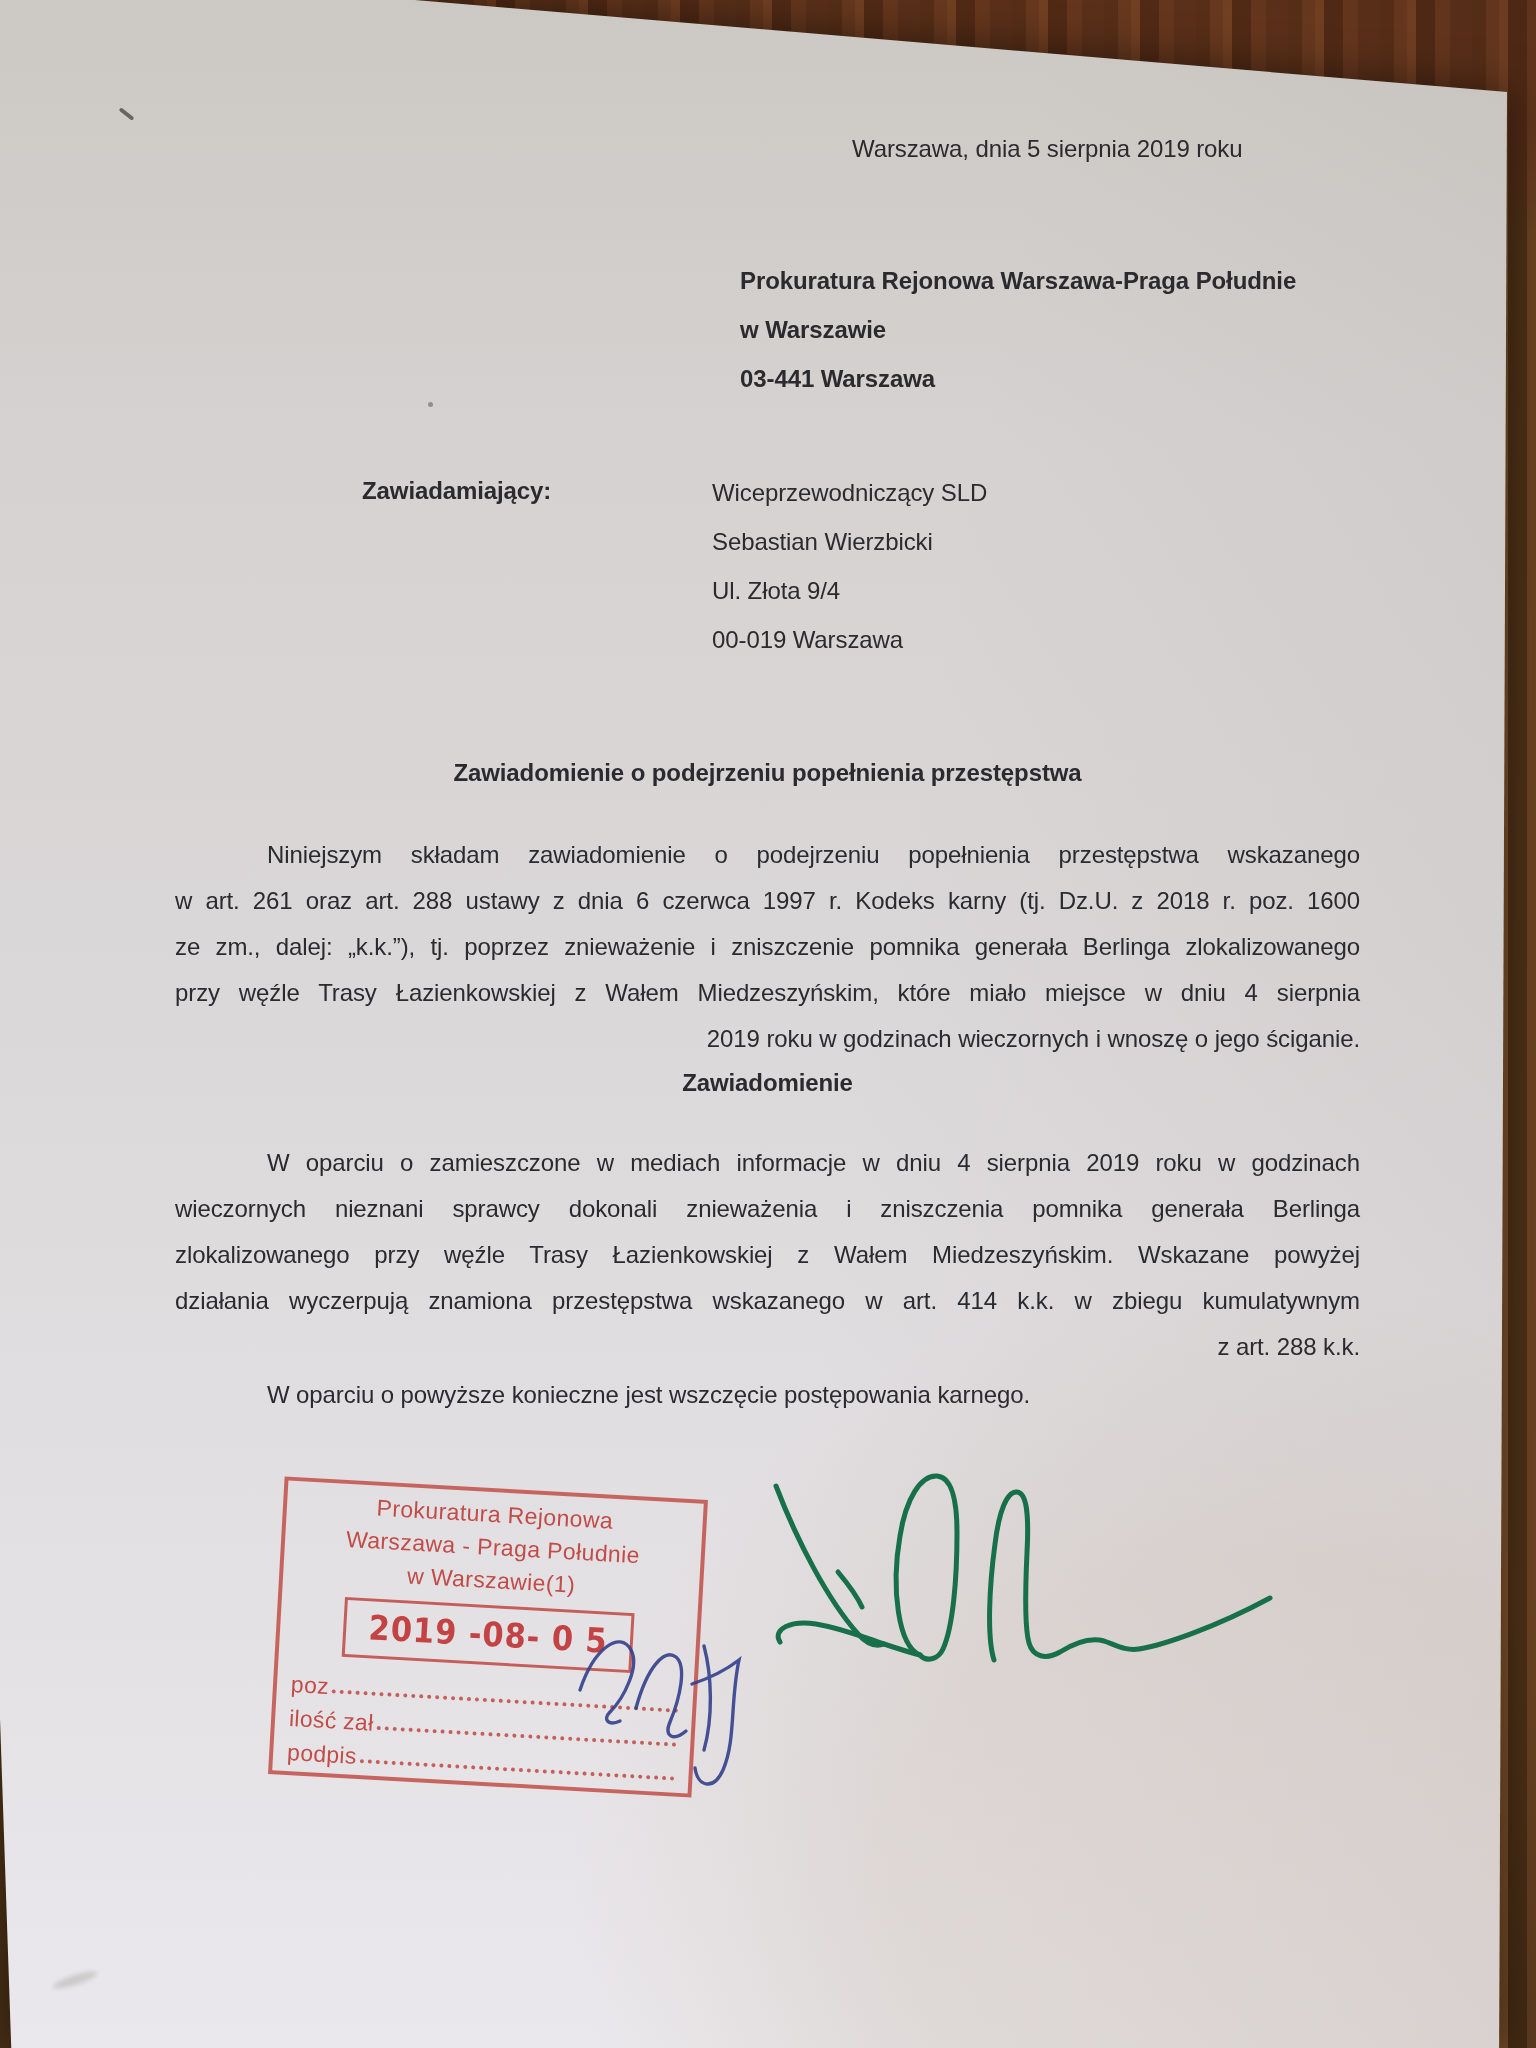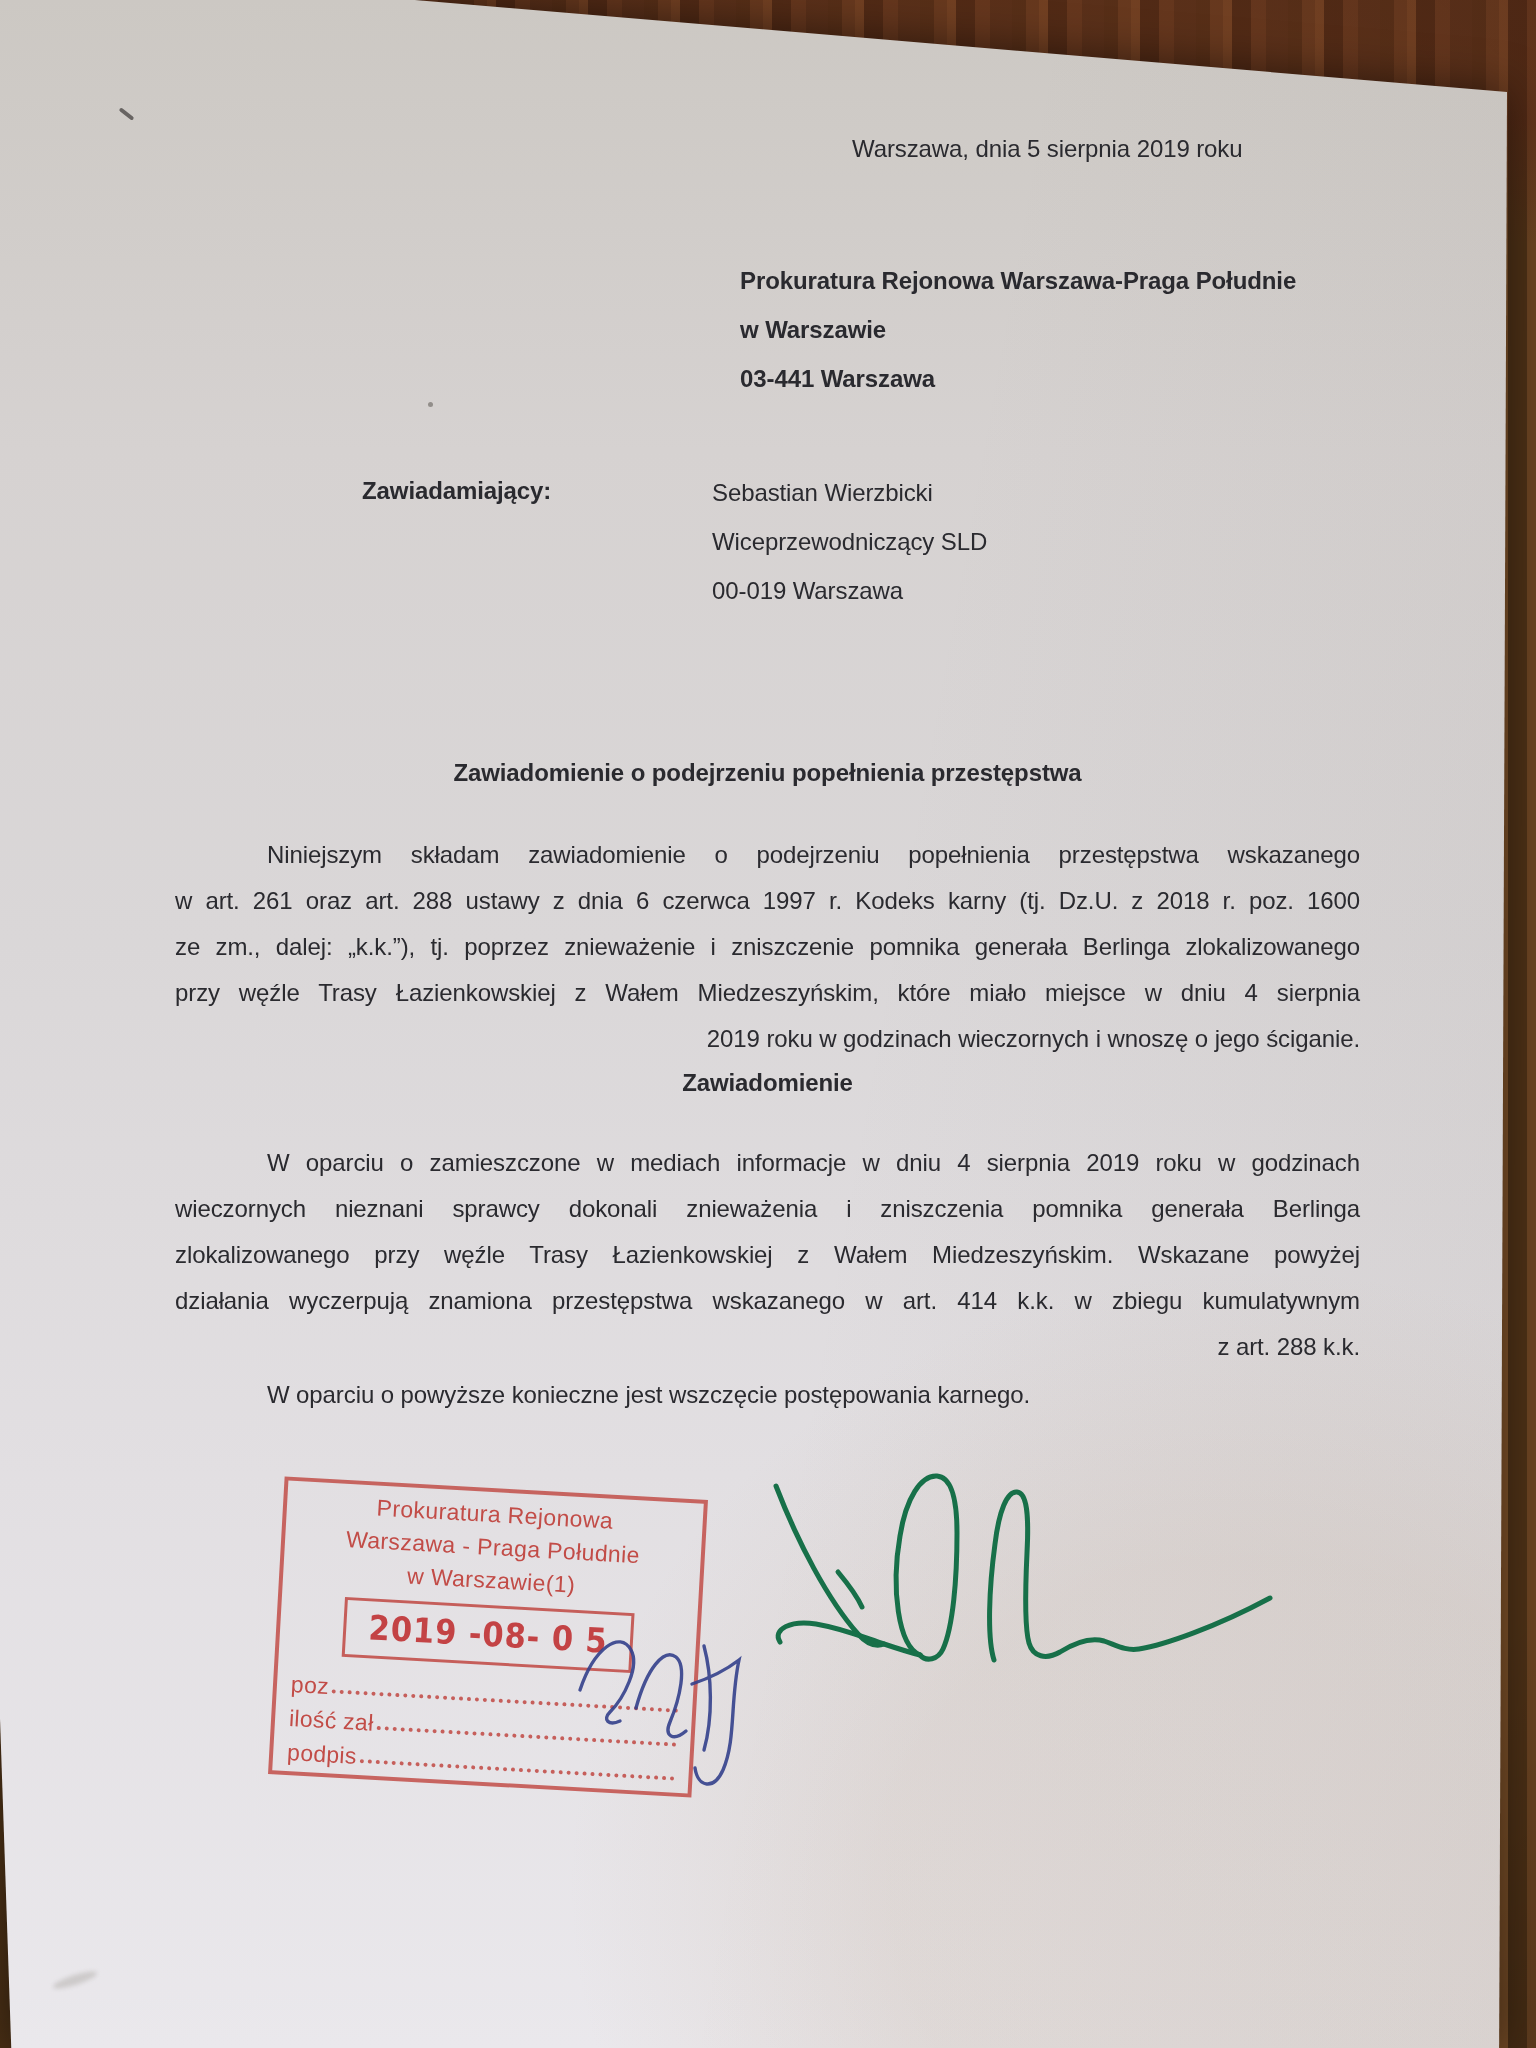--- a/index.html
+++ b/index.html
@@ -86,22 +86,23 @@
     <div class="txt dateline">Warszawa, dnia 5 sierpnia 2019 roku</div>
 
     <div class="txt recipient">
       <div>Prokuratura Rejonowa Warszawa-Praga Południe</div>
       <div>w Warszawie</div>
       <div>03-441 Warszawa</div>
     </div>
 
     <div class="txt notifier-label">Zawiadamiający:</div>
     <div class="txt notifier">
+      <div>Wiceprzewodniczący SLD</div>
       <div>Sebastian Wierzbicki</div>
-      <div>Wiceprzewodniczący SLD</div>
+      <div>Ul. Złota 9/4</div>
       <div>00-019 Warszawa</div>
     </div>
 
     <div class="txt title-line">Zawiadomienie o podejrzeniu popełnienia przestępstwa</div>
 
     <div class="txt col para1">
       <div class="jline ind">Niniejszym składam zawiadomienie o podejrzeniu popełnienia przestępstwa wskazanego</div>
       <div class="jline">w art. 261 oraz art. 288 ustawy z dnia 6 czerwca 1997 r. Kodeks karny (tj. Dz.U. z 2018 r. poz. 1600</div>
       <div class="jline">ze zm., dalej: „k.k.”), tj. poprzez znieważenie i zniszczenie pomnika generała Berlinga zlokalizowanego</div>
       <div class="jline">przy węźle Trasy Łazienkowskiej z Wałem Miedzeszyńskim, które miało miejsce w dniu 4 sierpnia</div>

